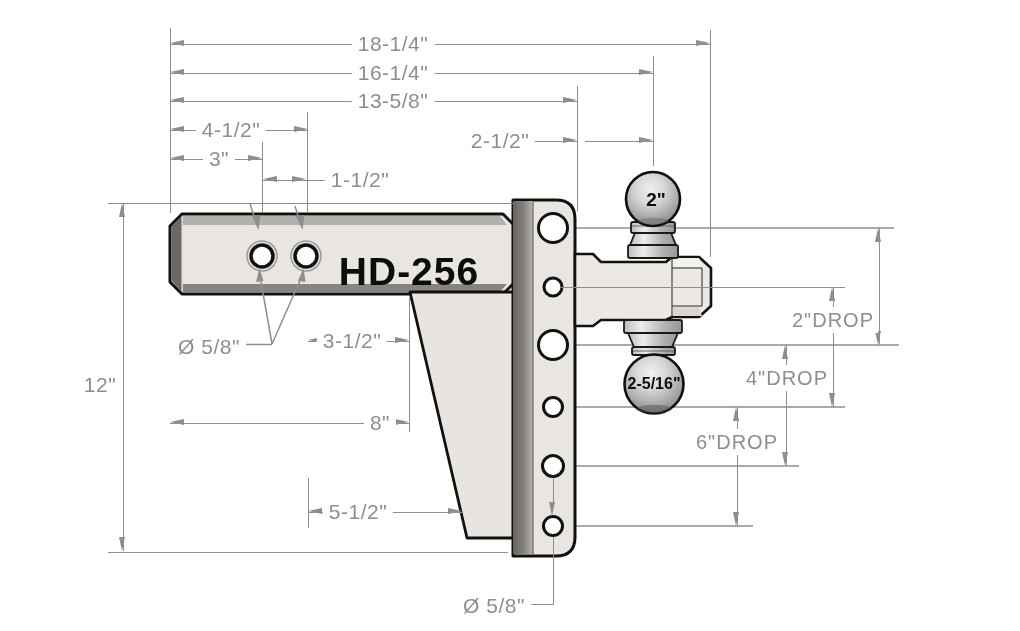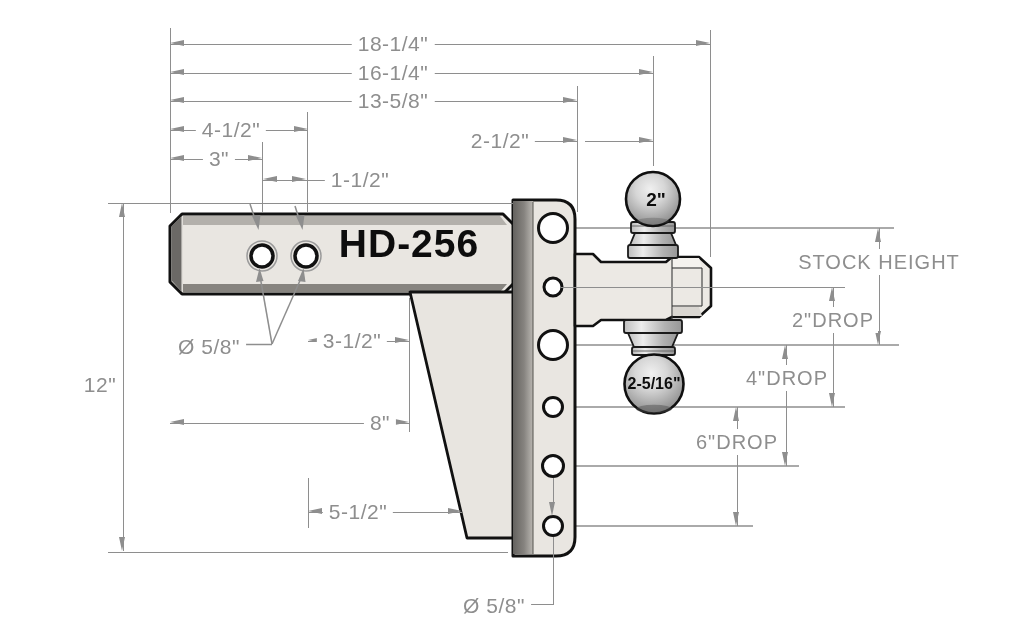--- a/index.html
+++ b/index.html
@@ -216,22 +216,21 @@
   <div class="dt" style="left:219px;top:159px;">3"</div>
   <div class="dt" style="left:360px;top:180px;">1-1/2"</div>
   <div class="dt" style="left:500px;top:141px;">2-1/2"</div>
   <div class="dt" style="left:100px;top:385px;">12"</div>
   <div class="dt" style="left:352px;top:341px;">3-1/2"</div>
   <div class="dt" style="left:380px;top:423px;">8"</div>
   <div class="dt" style="left:358px;top:512px;">5-1/2"</div>
   <div class="dt" style="left:209px;top:347px;">Ø 5/8"</div>
   <div class="dt" style="left:494px;top:606px;">Ø 5/8"</div>
 
-  <div class="dt v sm" style="left:879px;top:262px;">STOCK HEIGHT</div>
   <div class="dt v sm" style="left:833px;top:320px;">2"DROP</div>
   <div class="dt v sm" style="left:787px;top:378px;">4"DROP</div>
   <div class="dt v sm" style="left:737px;top:442px;">6"DROP</div>
 
-  <div class="partlabel" id="model-label" style="left:409px;top:244px;">HD-256</div>
+  <div class="partlabel" id="model-label" style="left:409px;top:272px;">HD-256</div>
   <div class="partlabel" id="ball-top-label" style="left:656px;top:200px;">2"</div>
   <div class="partlabel" id="ball-bottom-label" style="left:654px;top:384px;">2-5/16"</div>
 
 </div>
 
 </body></html>

